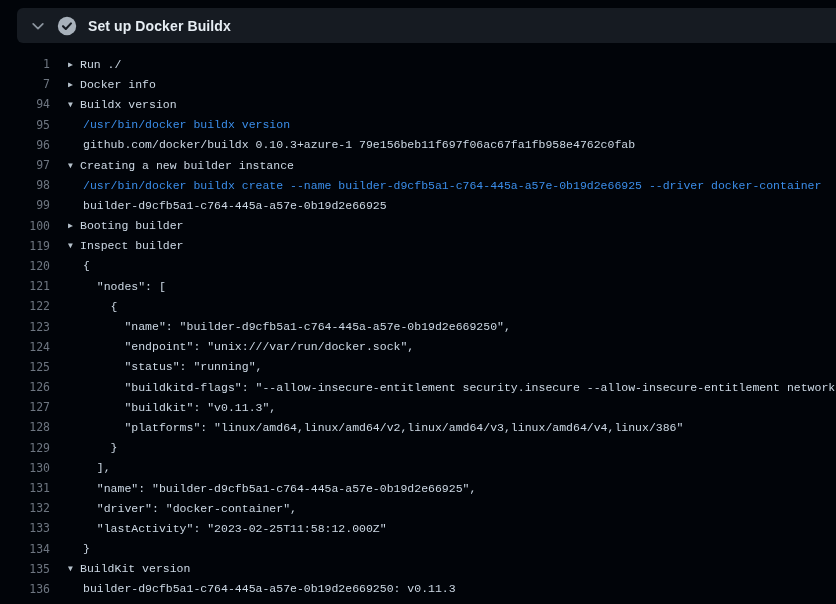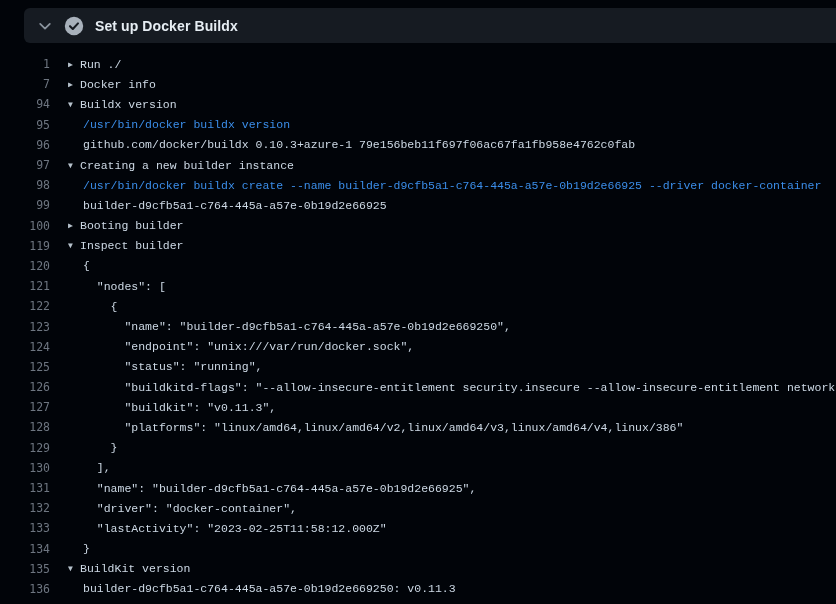--- a/index.html
+++ b/index.html
@@ -8,21 +8,21 @@
     background: #010409;
     overflow: hidden;
     position: relative;
     font-family: "Liberation Sans", sans-serif;
   }
   * { box-sizing: border-box; }
 
   
   .step-header {
     position: absolute;
-    left: 24px; top: 8px; right: 0; height: 35px;
+    left: 17px; top: 8px; right: 0; height: 35px;
     background: #161b22;
     border-top-left-radius: 6px;
     border-bottom-left-radius: 6px;
     display: flex;
     align-items: center;
     padding-left: 10px;
     cursor: pointer;
   }
   .chev-box {
     width: 22px; height: 22px;

